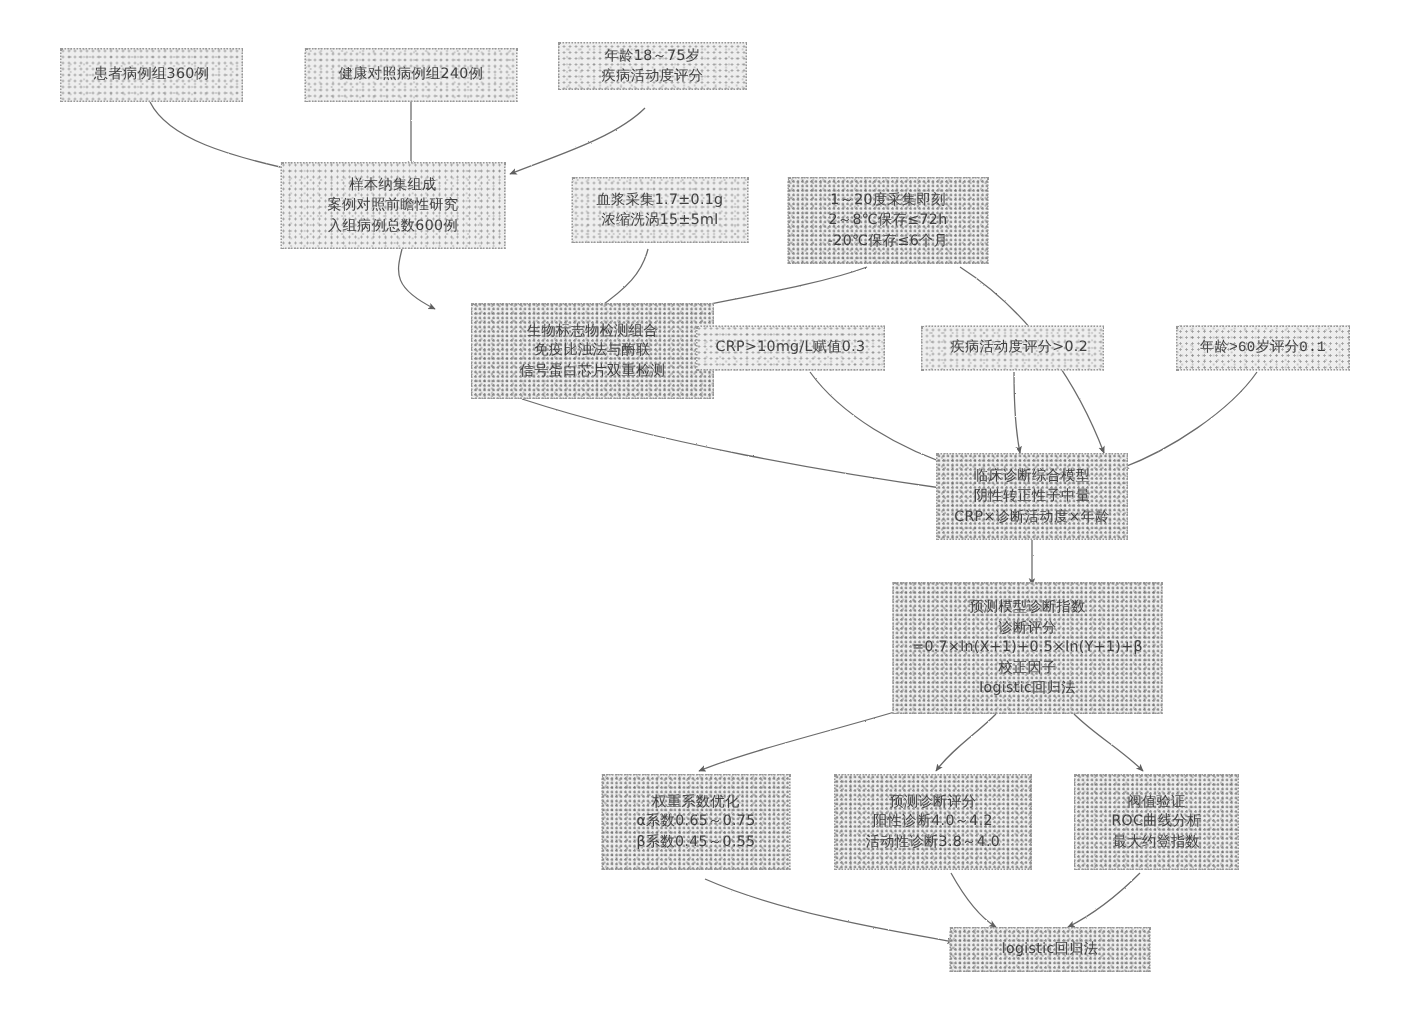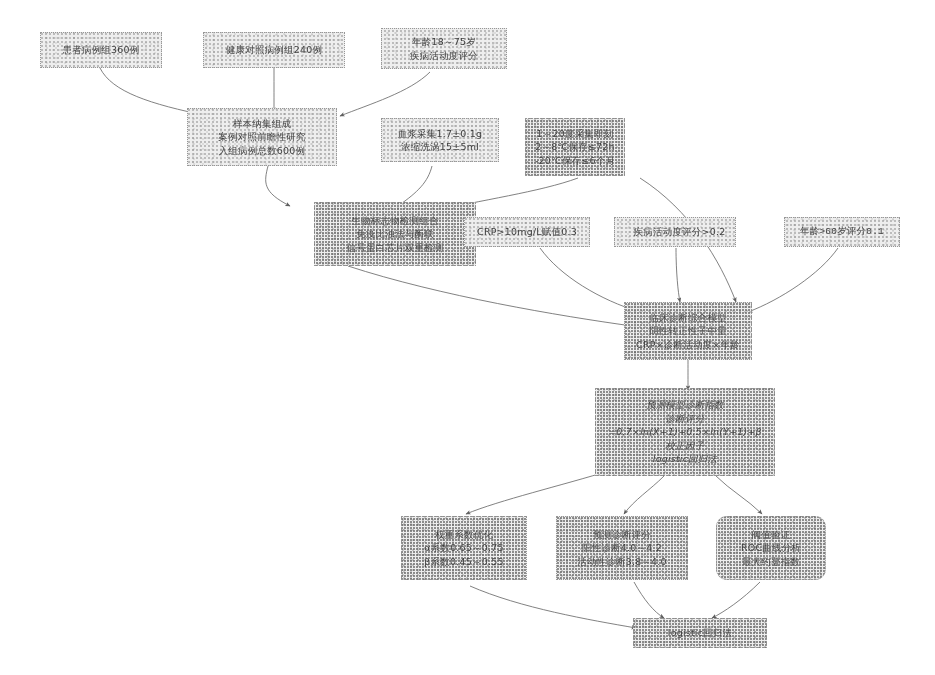--- a/index.html
+++ b/index.html
@@ -130,37 +130,37 @@
   </svg>
 
   <div class="node d2" style="left:40px;  top:32px;  width:122px; height:36px;">
     <span class="ln">患者病例组360例</span>
   </div>
 
   <div class="node d3" style="left:203px; top:32px;  width:142px; height:36px;">
     <span class="ln">健康对照病例组240例</span>
   </div>
 
-  <div class="node d4" style="left:381px; top:28px;  width:126px; height:41px;">
+  <div class="node d4" style="left:372px; top:28px;  width:126px; height:32px;">
     <span class="ln">年龄18～75岁</span>
     <span class="ln">疾病活动度评分</span>
   </div>
 
   <div class="node d2" style="left:187px; top:108px; width:150px; height:58px;">
     <span class="ln">样本纳集组成</span>
     <span class="ln">案例对照前瞻性研究</span>
     <span class="ln">入组病例总数600例</span>
   </div>
 
   <div class="node d3" style="left:381px; top:118px; width:118px; height:44px;text-align:center;">
     <span class="ln">血浆采集1.7±0.1g</span>
     <span class="ln">浓缩洗涡15±5ml</span>
   </div>
 
-  <div class="node d4 dense" style="left:525px; top:118px; width:100px; height:58px;">
+  <div class="node d4 dense" style="left:525px; top:118px; width:134px; height:58px;">
     <span class="ln">1～20度采集即刻</span>
     <span class="ln">2～8℃保存≤72h</span>
     <span class="ln">-20℃保存≤6个月</span>
   </div>
 
   <div class="node d3 dense" style="left:277px; top:202px; width:162px; height:64px;margin-left:37px;">
     <span class="ln">生物标志物检测组合</span>
     <span class="ln">免疫比浊法与酶联</span>
     <span class="ln">信号蛋白芯片双重检测</span>
   </div>
@@ -176,41 +176,41 @@
   <div class="node d3" style="left:784px; top:217px; width:116px; height:30px;font-family:Liberation Mono, monospace;">
     <span class="ln">年龄&gt;60岁评分0.1</span>
   </div>
 
   <div class="node d2 dense" style="left:624px; top:302px; width:128px; height:58px;">
     <span class="ln">临床诊断综合模型</span>
     <span class="ln">阴性转正性子中量</span>
     <span class="ln">CRP×诊断活动度×年龄</span>
   </div>
 
-  <div class="node d3 dense" style="left:595px; top:388px; width:180px; height:88px;font-style:italic;">
+  <div class="node d3 dense" style="left:595px; top:388px; width:180px; height:88px;">
     <span class="ln">预测模型诊断指数</span>
     <span class="ln">诊断评分</span>
     <span class="ln">=0.7×ln(X+1)+0.5×ln(Y+1)+β</span>
     <span class="ln">校正因子</span>
     <span class="ln">logistic回归法</span>
   </div>
 
   <div class="node d4 dense" style="left:401px; top:516px; width:126px; height:64px;">
     <span class="ln">权重系数优化</span>
     <span class="ln">α系数0.65～0.75</span>
     <span class="ln">β系数0.45～0.55</span>
   </div>
 
   <div class="node d2 dense" style="left:556px; top:516px; width:132px; height:64px;">
     <span class="ln">预测诊断评分</span>
     <span class="ln">阳性诊断4.0～4.2</span>
     <span class="ln">活动性诊断3.8～4.0</span>
   </div>
 
-  <div class="node d3 dense" style="left:716px; top:516px; width:110px; height:64px;border-radius:11px;">
+  <div class="node d3 dense" style="left:716px; top:516px; width:110px; height:64px;">
     <span class="ln">阀值验证</span>
     <span class="ln">ROC曲线分析</span>
     <span class="ln">最大约登指数</span>
   </div>
 
   <div class="node d4 dense" style="left:633px; top:618px; width:134px; height:30px;">
     <span class="ln">logistic回归法</span>
   </div>
 
 </div>

